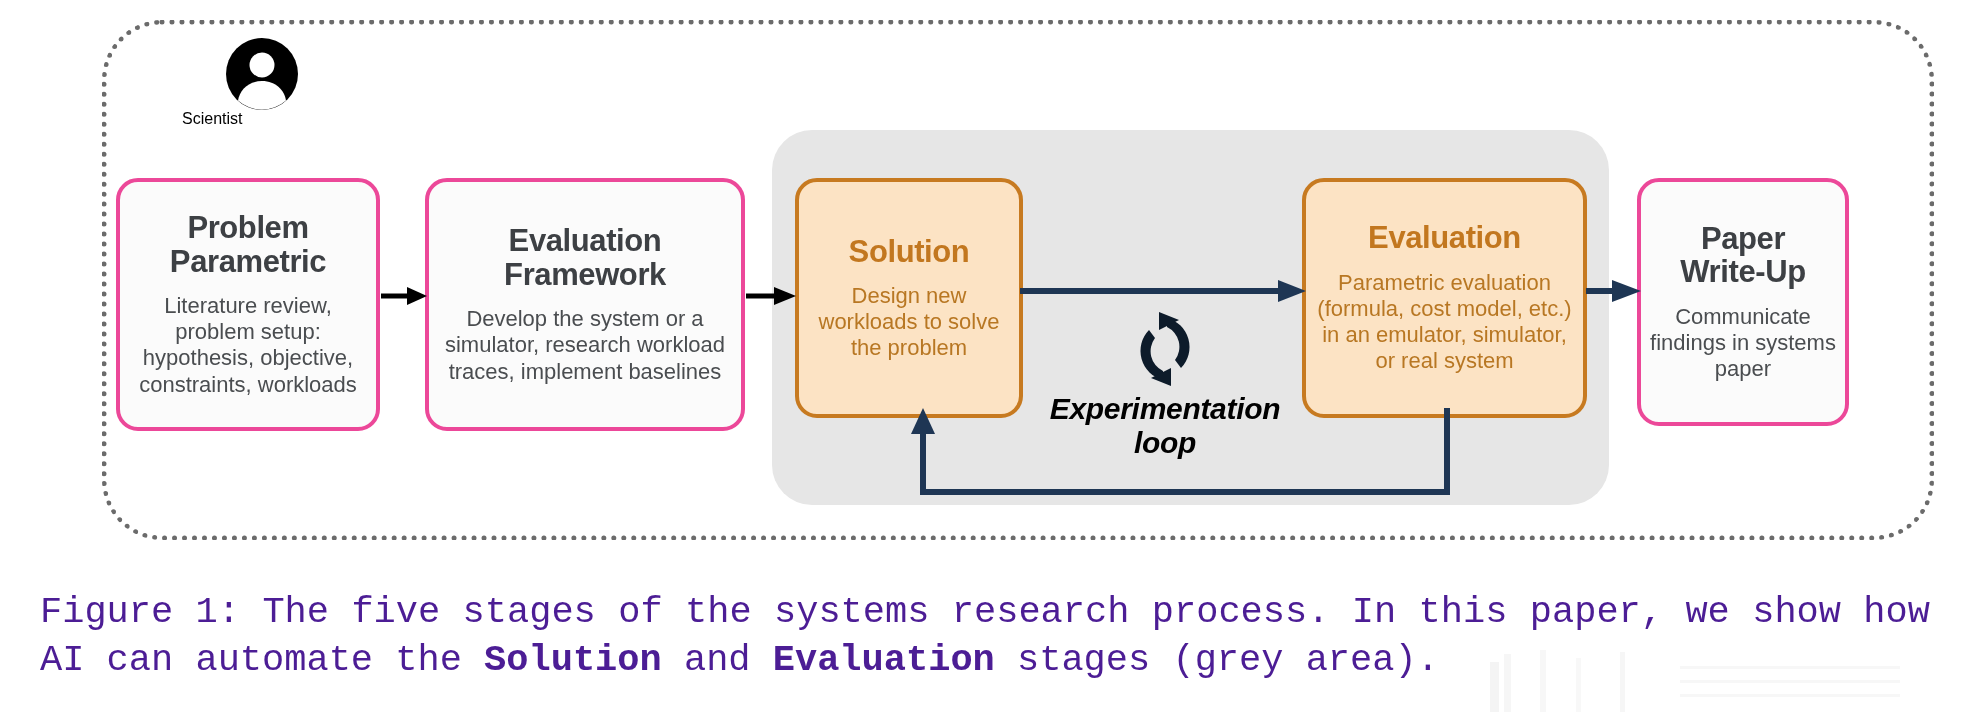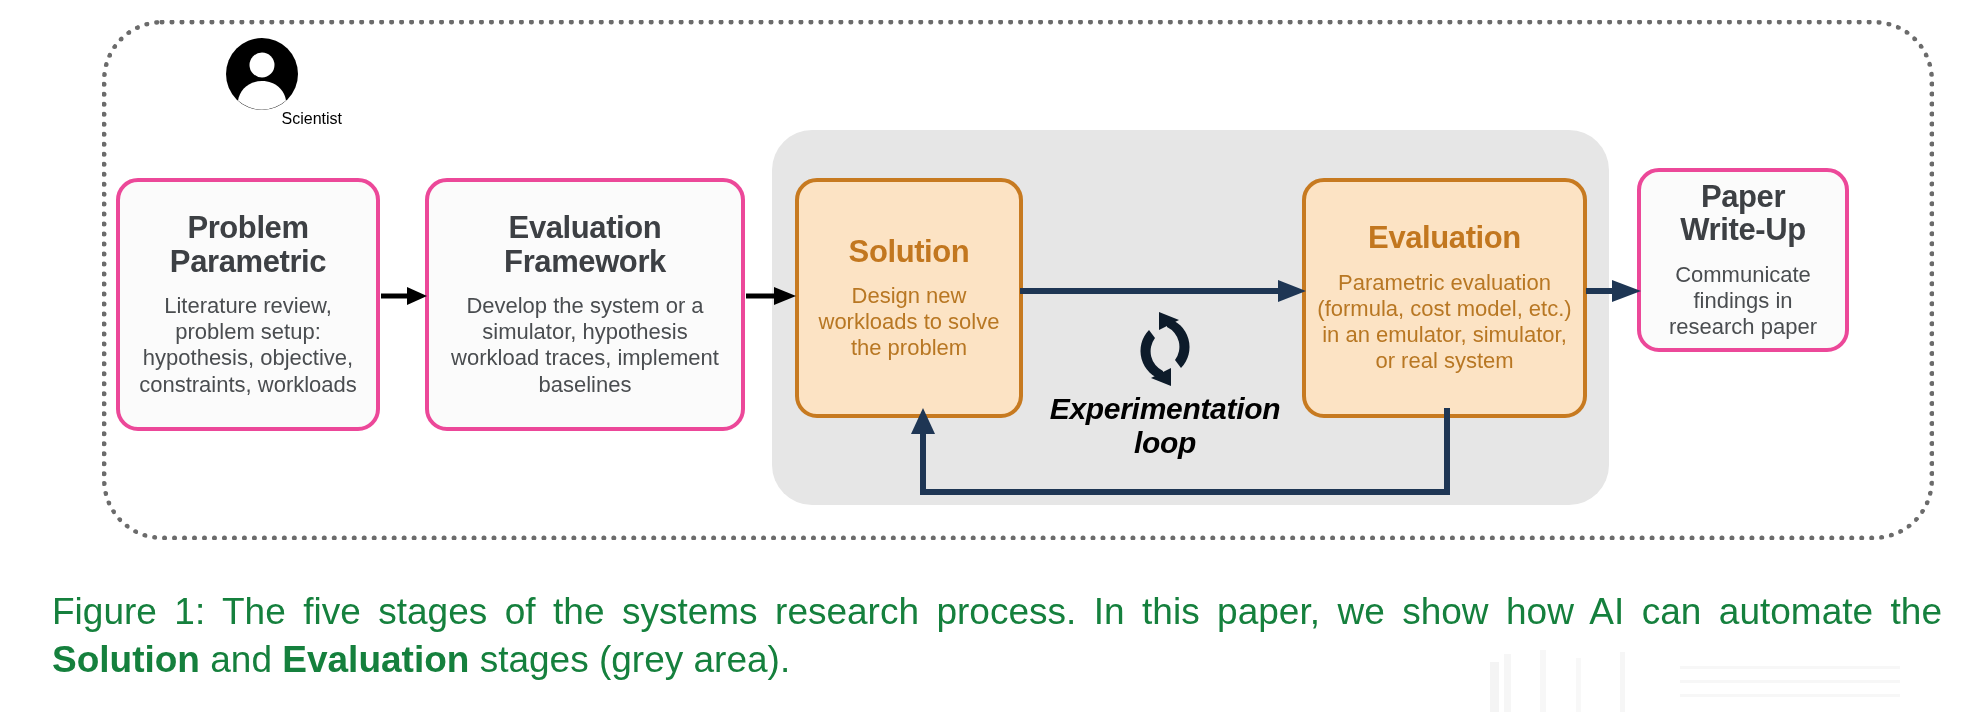--- a/index.html
+++ b/index.html
@@ -37,21 +37,21 @@
     background: #e6e6e6;
     border-radius: 40px;
   }
 
   
   #scientist-group {
     position: absolute;
     left: 182px;
     top: 38px;
     width: 160px;
-    text-align: right;
+    text-align: left;
   }
   #scientist-icon { display:block; margin: 0 auto; }
 
   
   .stage-box {
     position: absolute;
     box-sizing: border-box;
     border-radius: 22px;
     display: flex;
     flex-direction: column;
@@ -80,21 +80,21 @@
     margin-top: 15px;
   }
   .plain .stage-desc { color: #4a4d50; font-size: 22px; }
   .accent .stage-desc { color: #b87723; font-size: 22px; }
 
   #box-problem     { left: 116px;  top: 178px; width: 264px;  height: 253px; }
   #box-framework   { left: 425px;  top: 178px; width: 320px;  height: 253px; }
   #box-solution    { left: 795px;  top: 178px; width: 228px;  height: 240px; }
   #box-evaluation  { left: 1302px; top: 178px; width: 285px;  height: 240px; }
   #box-paper       { left = 0; }
-  #box-paper       { left: 1637px; top: 168px; width: 212px;  height: 184px; }
+  #box-paper       { left: 1637px; top: 178px; width: 212px;  height: 248px; }
 
   
   .black-arrow {
     position: absolute;
     height: 26px;
   }
   #arrow-1 { left: 381px; top: 283px; width: 46px; }
   #arrow-2 { left: 746px; top: 283px; width: 50px; }
 
   
@@ -126,27 +126,27 @@
     font-weight: bold;
     color: #000000;
     line-height: 1.12;
     margin-top: 4px;
     letter-spacing: -0.3px;
   }
 
   
   #caption {
     position: absolute;
-    left: 52px;
+    left: 40px;
     top: 588px;
     width: 1890px;
-    font-family: Liberation Sans, sans-serif;
+    font-family: Liberation Mono, monospace;
     font-size: 37px;
     line-height: 1.30;
-    color: #15803d;
+    color: #4c1d95;
     text-align: justify;
   }
   #caption b { font-weight: bold; }
 
   
   #scan-artifact {
     position: absolute;
     left: 1480px;
     top: 648px;
     width: 420px;
@@ -177,39 +177,39 @@
     <span>Parametric</span>
   </div>
   <div class="stage-desc">Literature review, problem setup: hypothesis, objective, constraints, workloads</div>
 </div>
 
 <div class="stage-box plain" id="box-framework">
   <div class="stage-title">
     <span>Evaluation</span><br>
     <span>Framework</span>
   </div>
-  <div class="stage-desc">Develop the system or a simulator, hypothesis workload traces, implement baselines</div>
+  <div class="stage-desc">Develop the system or a simulator, research workload traces, implement baselines</div>
 </div>
 
 <div class="stage-box accent" id="box-solution">
   <div class="stage-title">Solution</div>
   <div class="stage-desc">Design new workloads to solve the problem</div>
 </div>
 
 <div class="stage-box accent" id="box-evaluation">
   <div class="stage-title">Evaluation</div>
   <div class="stage-desc">Parametric evaluation (formula, cost model, etc.) in an emulator, simulator, or real system</div>
 </div>
 
 <div class="stage-box plain" id="box-paper">
   <div class="stage-title">
     <span>Paper</span><br>
     <span>Write-Up</span>
   </div>
-  <div class="stage-desc">Communicate findings in research paper</div>
+  <div class="stage-desc">Communicate findings in systems paper</div>
 </div>
 
 <svg class="black-arrow" id="arrow-1" viewBox="0 0 46 26">
   <line x1="0" y1="13" x2="30" y2="13" stroke="#000000" stroke-width="5"></line>
   <polygon points="26,4 46,13 26,22" fill="#000000"></polygon>
 </svg>
 
 <svg class="black-arrow" id="arrow-2" viewBox="0 0 50 26">
   <line x1="0" y1="13" x2="32" y2="13" stroke="#000000" stroke-width="5"></line>
   <polygon points="28,4 50,13 28,22" fill="#000000"></polygon>

